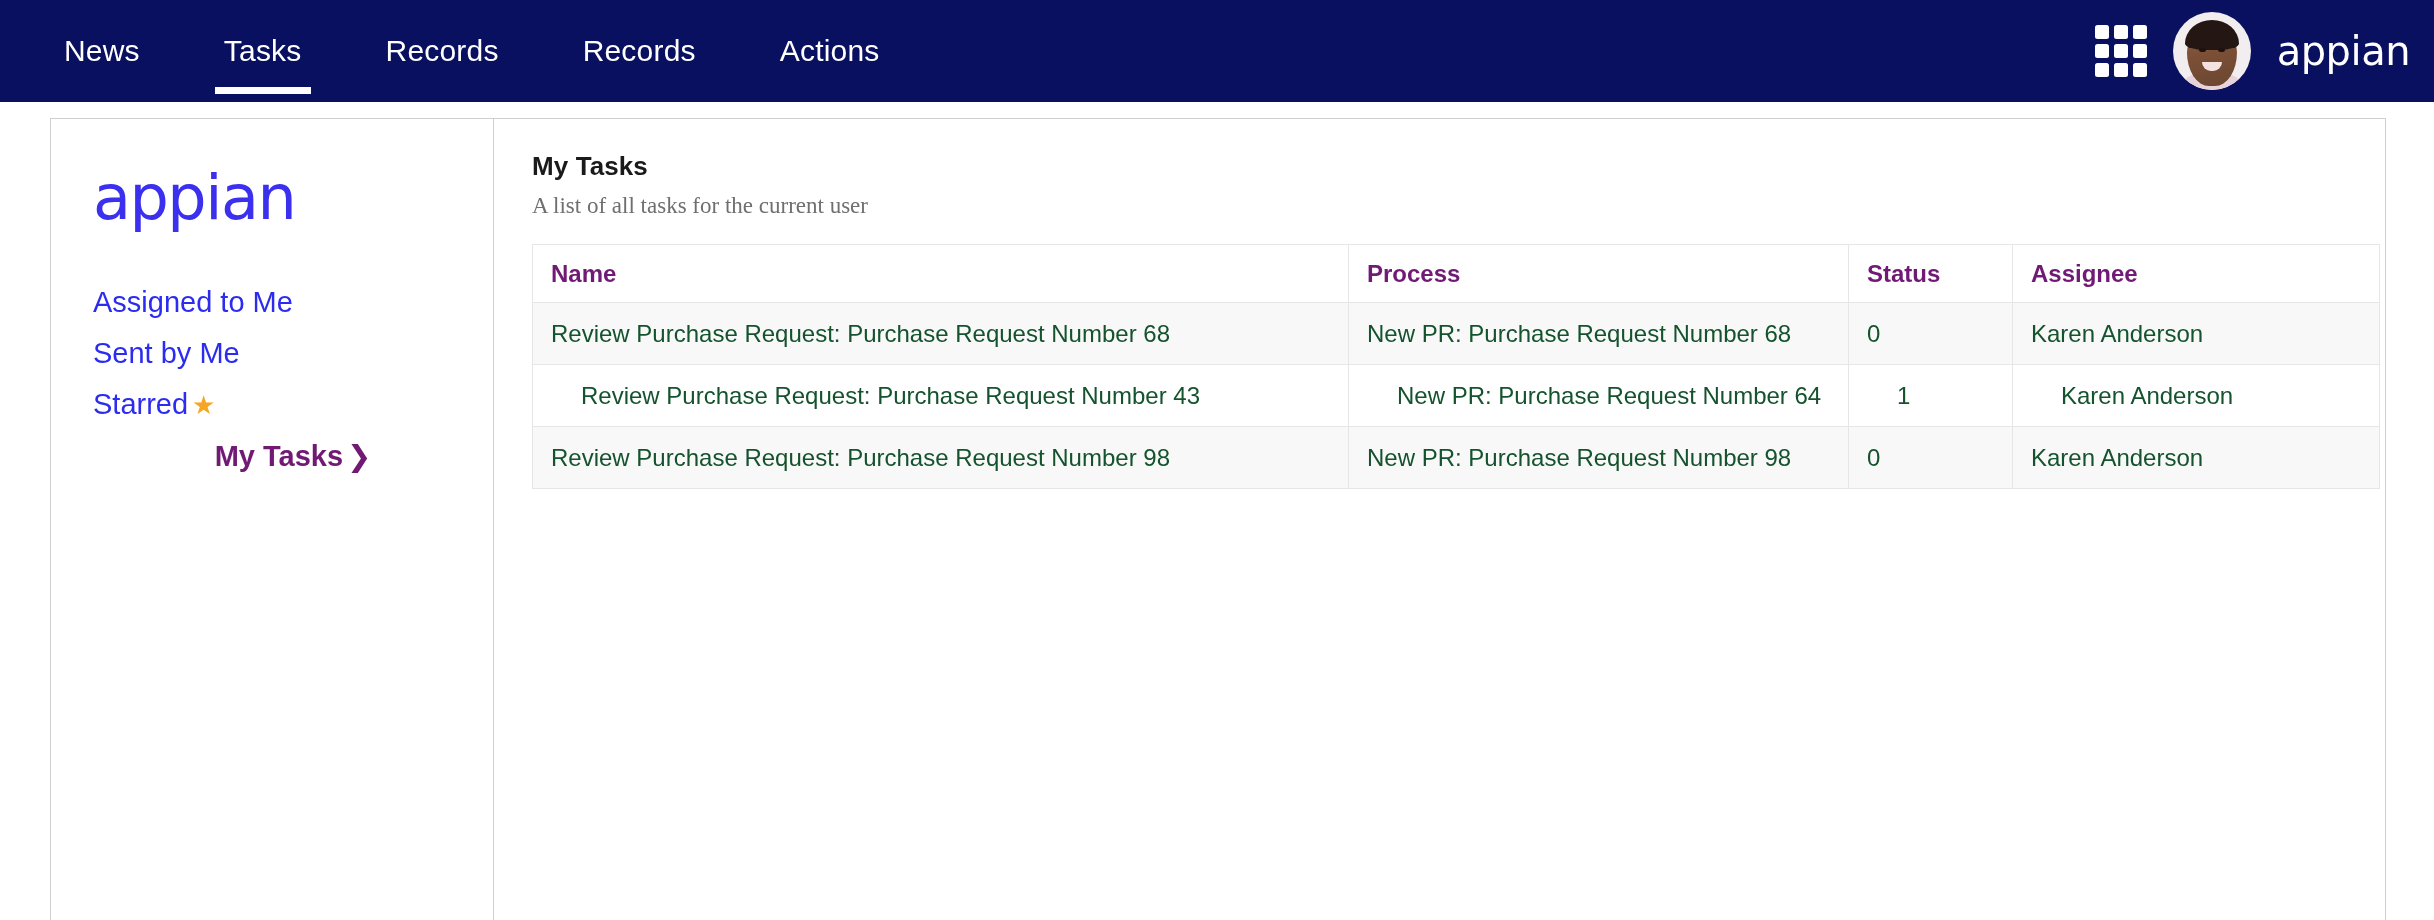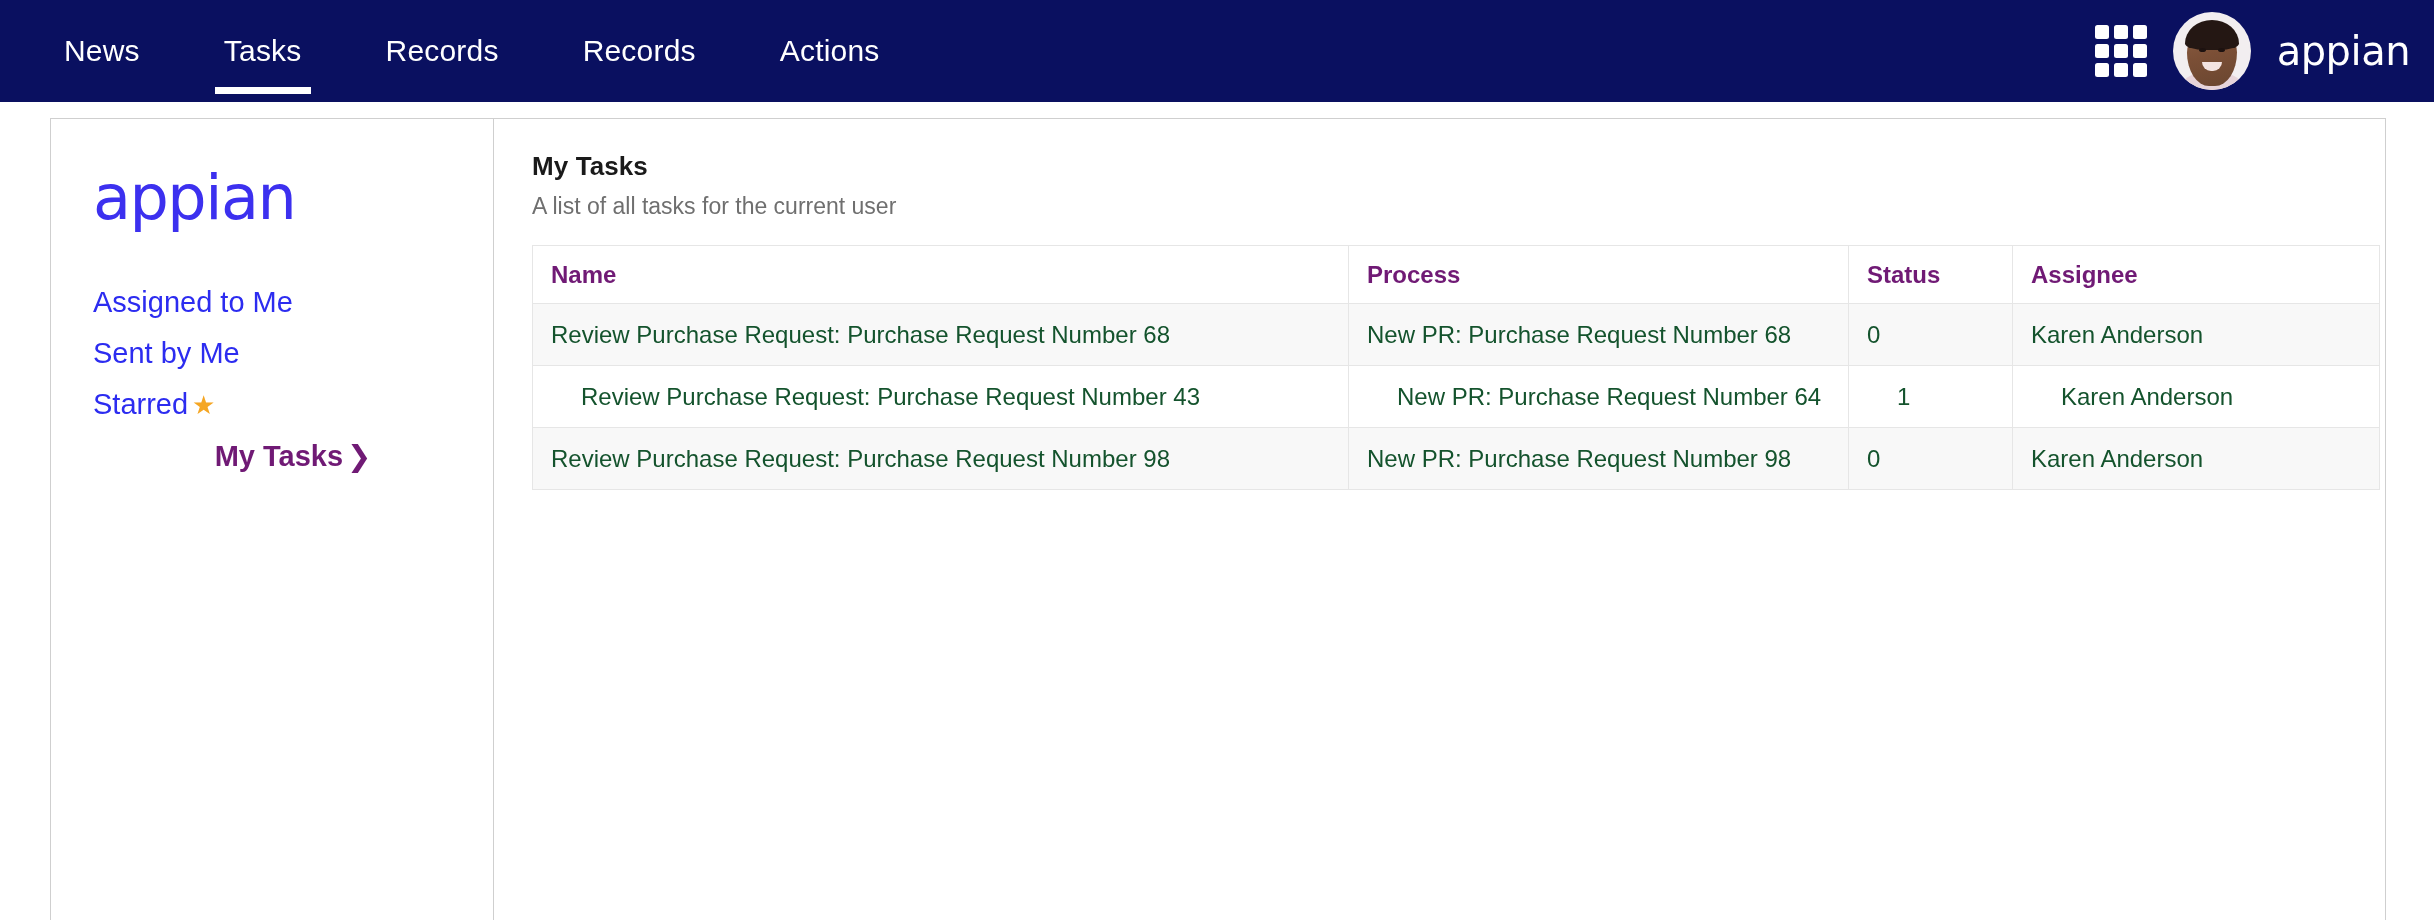--- a/index.html
+++ b/index.html
@@ -211,20 +211,21 @@
     font-size: 26px;
     font-weight: bold;
     color: #1a1a1a;
     margin-bottom: 11px;
     letter-spacing: 0.1px;
   }
   .page-subtitle {
     font-size: 23px;
     color: #6f6f6f;
     margin-bottom: 25px;
+    font-family: Liberation Serif, serif;
   }
 
   
   table.tasks {
     width: 1847px;
     border-collapse: collapse;
     table-layout: fixed;
     font-size: 24px;
   }
   table.tasks th, table.tasks td {

